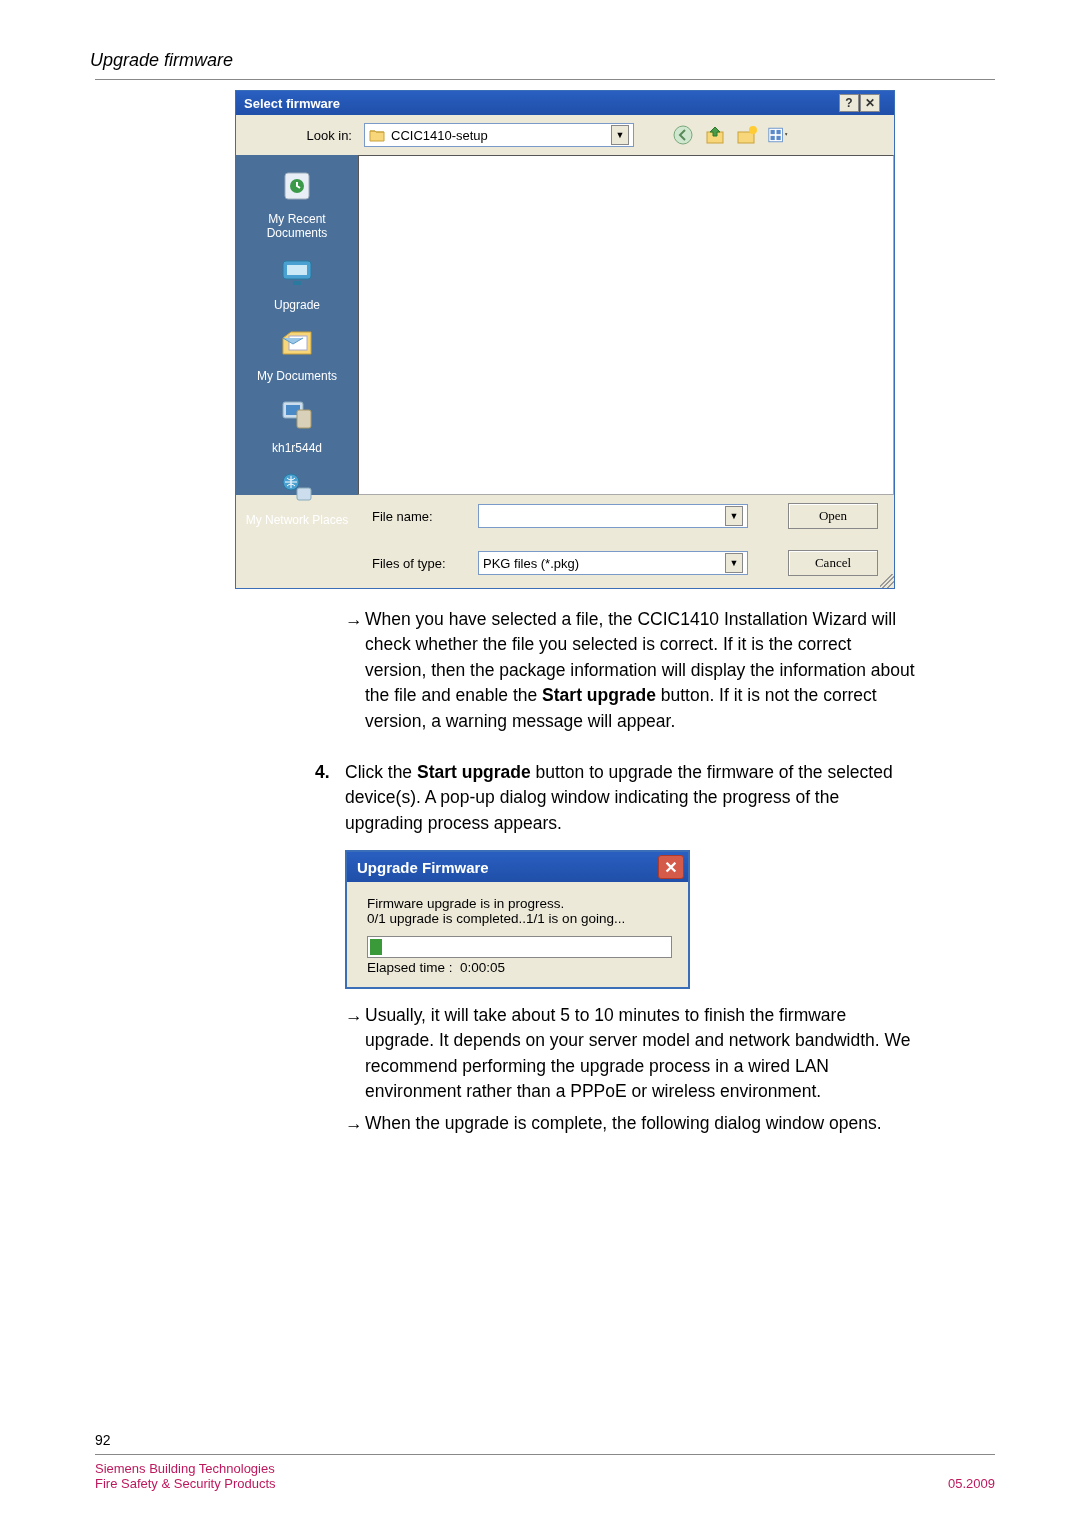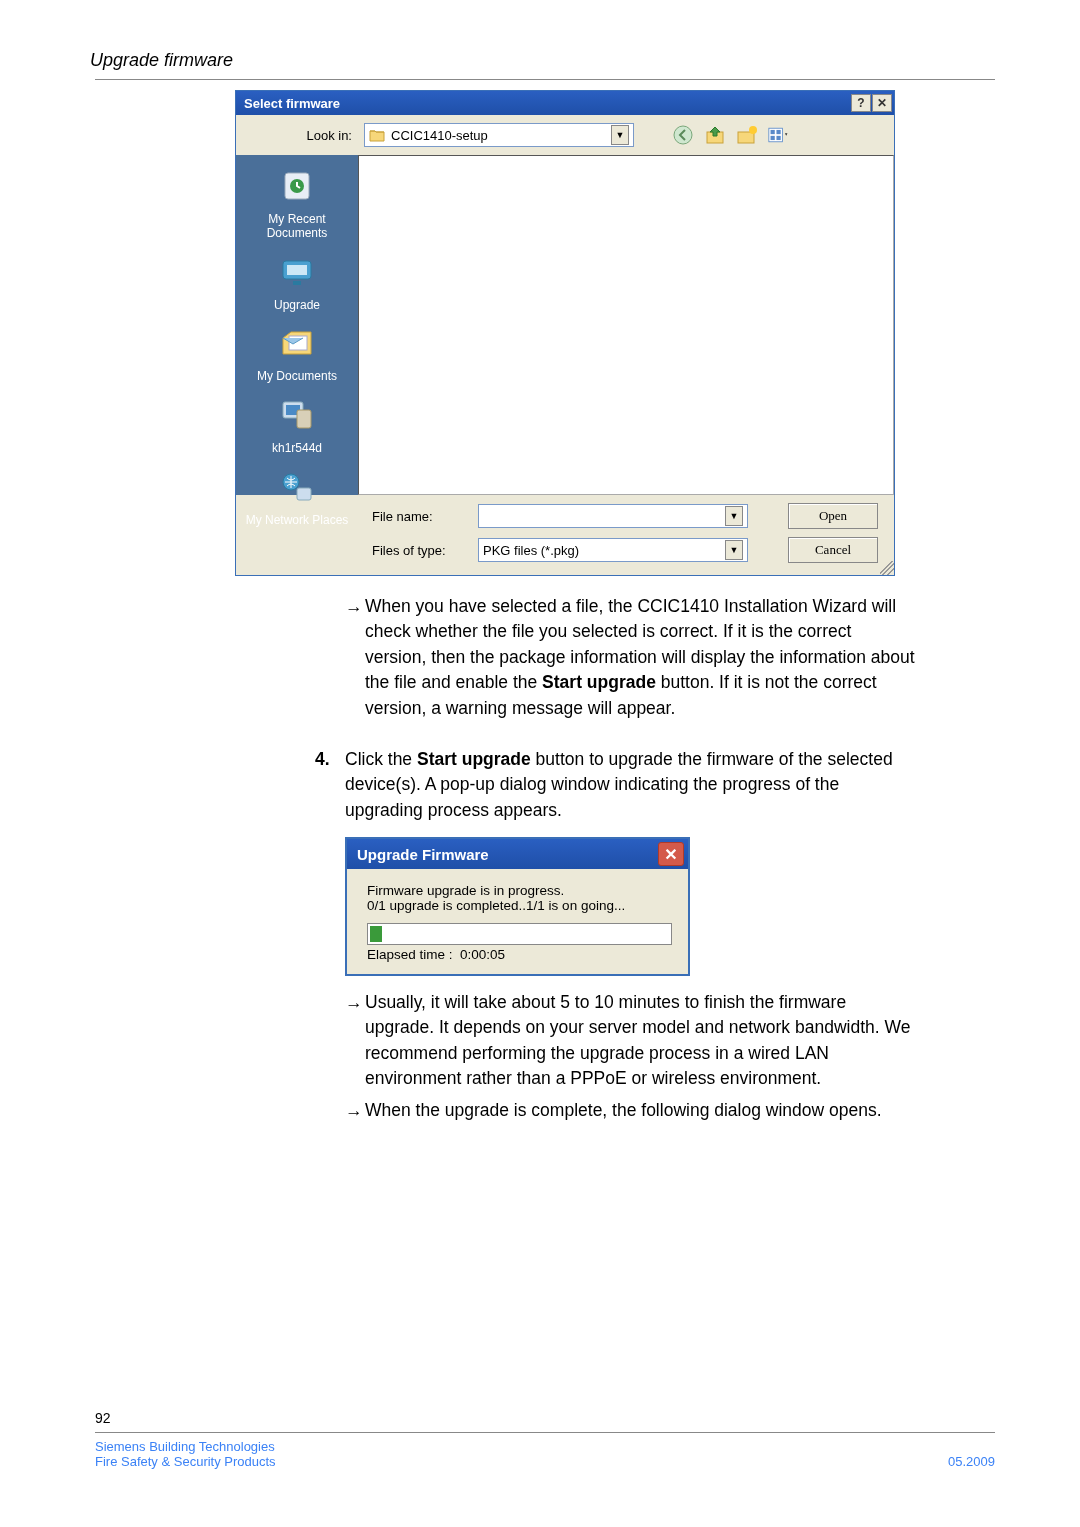--- a/index.html
+++ b/index.html
@@ -24,21 +24,21 @@
     font-family: Tahoma, sans-serif;
     font-size: 13px;
   }
   .fd-titlebar {
     height: 24px;
     background: linear-gradient(#2a5fc1, #1f4fa8);
     color: #fff;
     font-weight: bold;
     display: flex;
     align-items: center;
-    padding: 0 2px 0 8px;
+    padding: 0 14px 0 8px;
     justify-content: space-between;
   }
   .fd-title { font-size: 13px; }
   .fd-ctrl { display: flex; gap: 0; }
   .fd-cbtn {
     width: 20px; height: 18px;
     background: #ece9d8;
     border: 1px solid #888;
     font-family: Arial;
     font-size: 12px;
@@ -109,21 +109,21 @@
   .fd-filearea {
     flex: 1;
     background: #fff;
     border: 1px inset #aaa;
     margin: 0 0 0 0;
   }
 
   .fd-bottom {
     display: flex;
     flex-direction: column;
-    gap: 8px;
+    gap: 21px;
     padding: 8px 10px 12px 0;
     margin-left: 122px;
     background: #ece9d8;
   }
   .fd-row { display: flex; align-items: center; }
   .fd-rlbl { width: 120px; text-align: left; padding-left: 14px; }
   .fd-input {
     flex: 0 0 270px;
     height: 24px;
     border: 1px solid #7a9ac9;
@@ -206,26 +206,26 @@
     background: #fff;
     padding: 2px;
     display: flex;
   }
   .uf-pfill { width: 12px; height: 100%; background: #3a9a3a; }
   .uf-elapsed { text-align: left; margin-top: 2px; font-size: 13.5px; }
 
   
   .page-footer {
     position: absolute;
-    left: 95px; right: 85px; bottom: 58px;
+    left: 95px; right: 85px; bottom: 36px;
     font-size: 14px;
   }
   .page-footer .pgnum { margin-bottom: 6px; }
   .page-footer .rule { border: none; border-top: 1px solid #888; margin-bottom: 6px; }
-  .page-footer .row { display: flex; justify-content: space-between; font-size: 13px; color: #3b82f6;}
+  .page-footer .row { display: flex; justify-content: space-between; font-size: 13px; color: #be185d;}
 </style>
 </head>
 <body>
 
 <div class="section-title">Upgrade firmware</div>
 <hr class="section-rule">
 
 <div class="file-dialog">
   <div class="fd-titlebar">
     <span class="fd-title">Select firmware</span>

